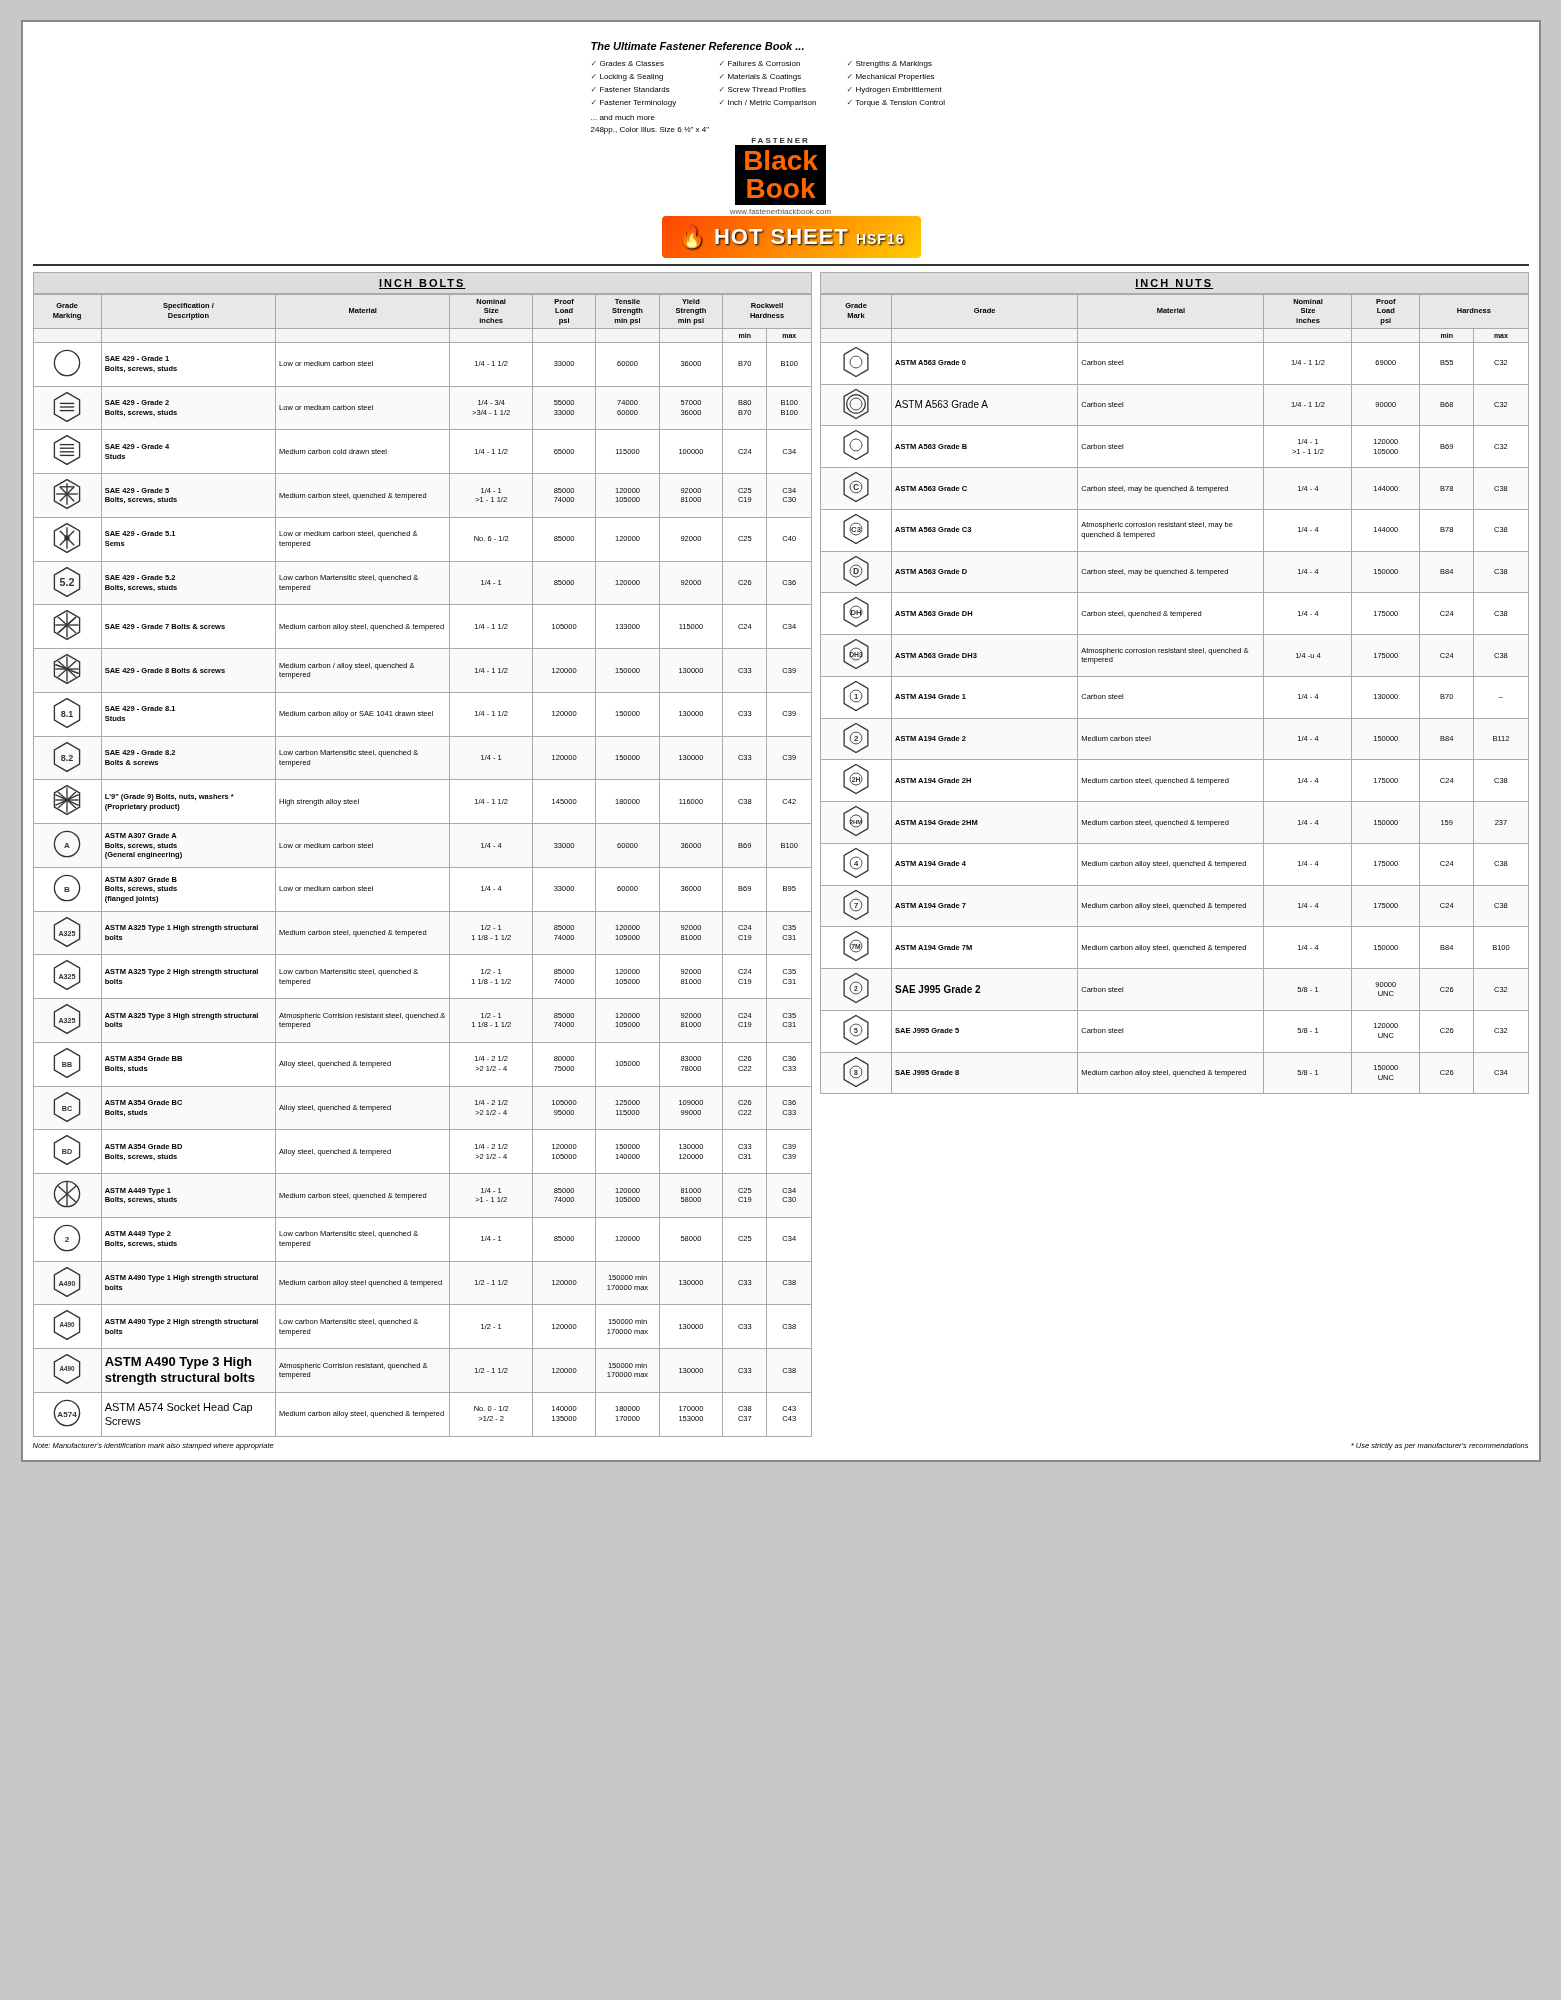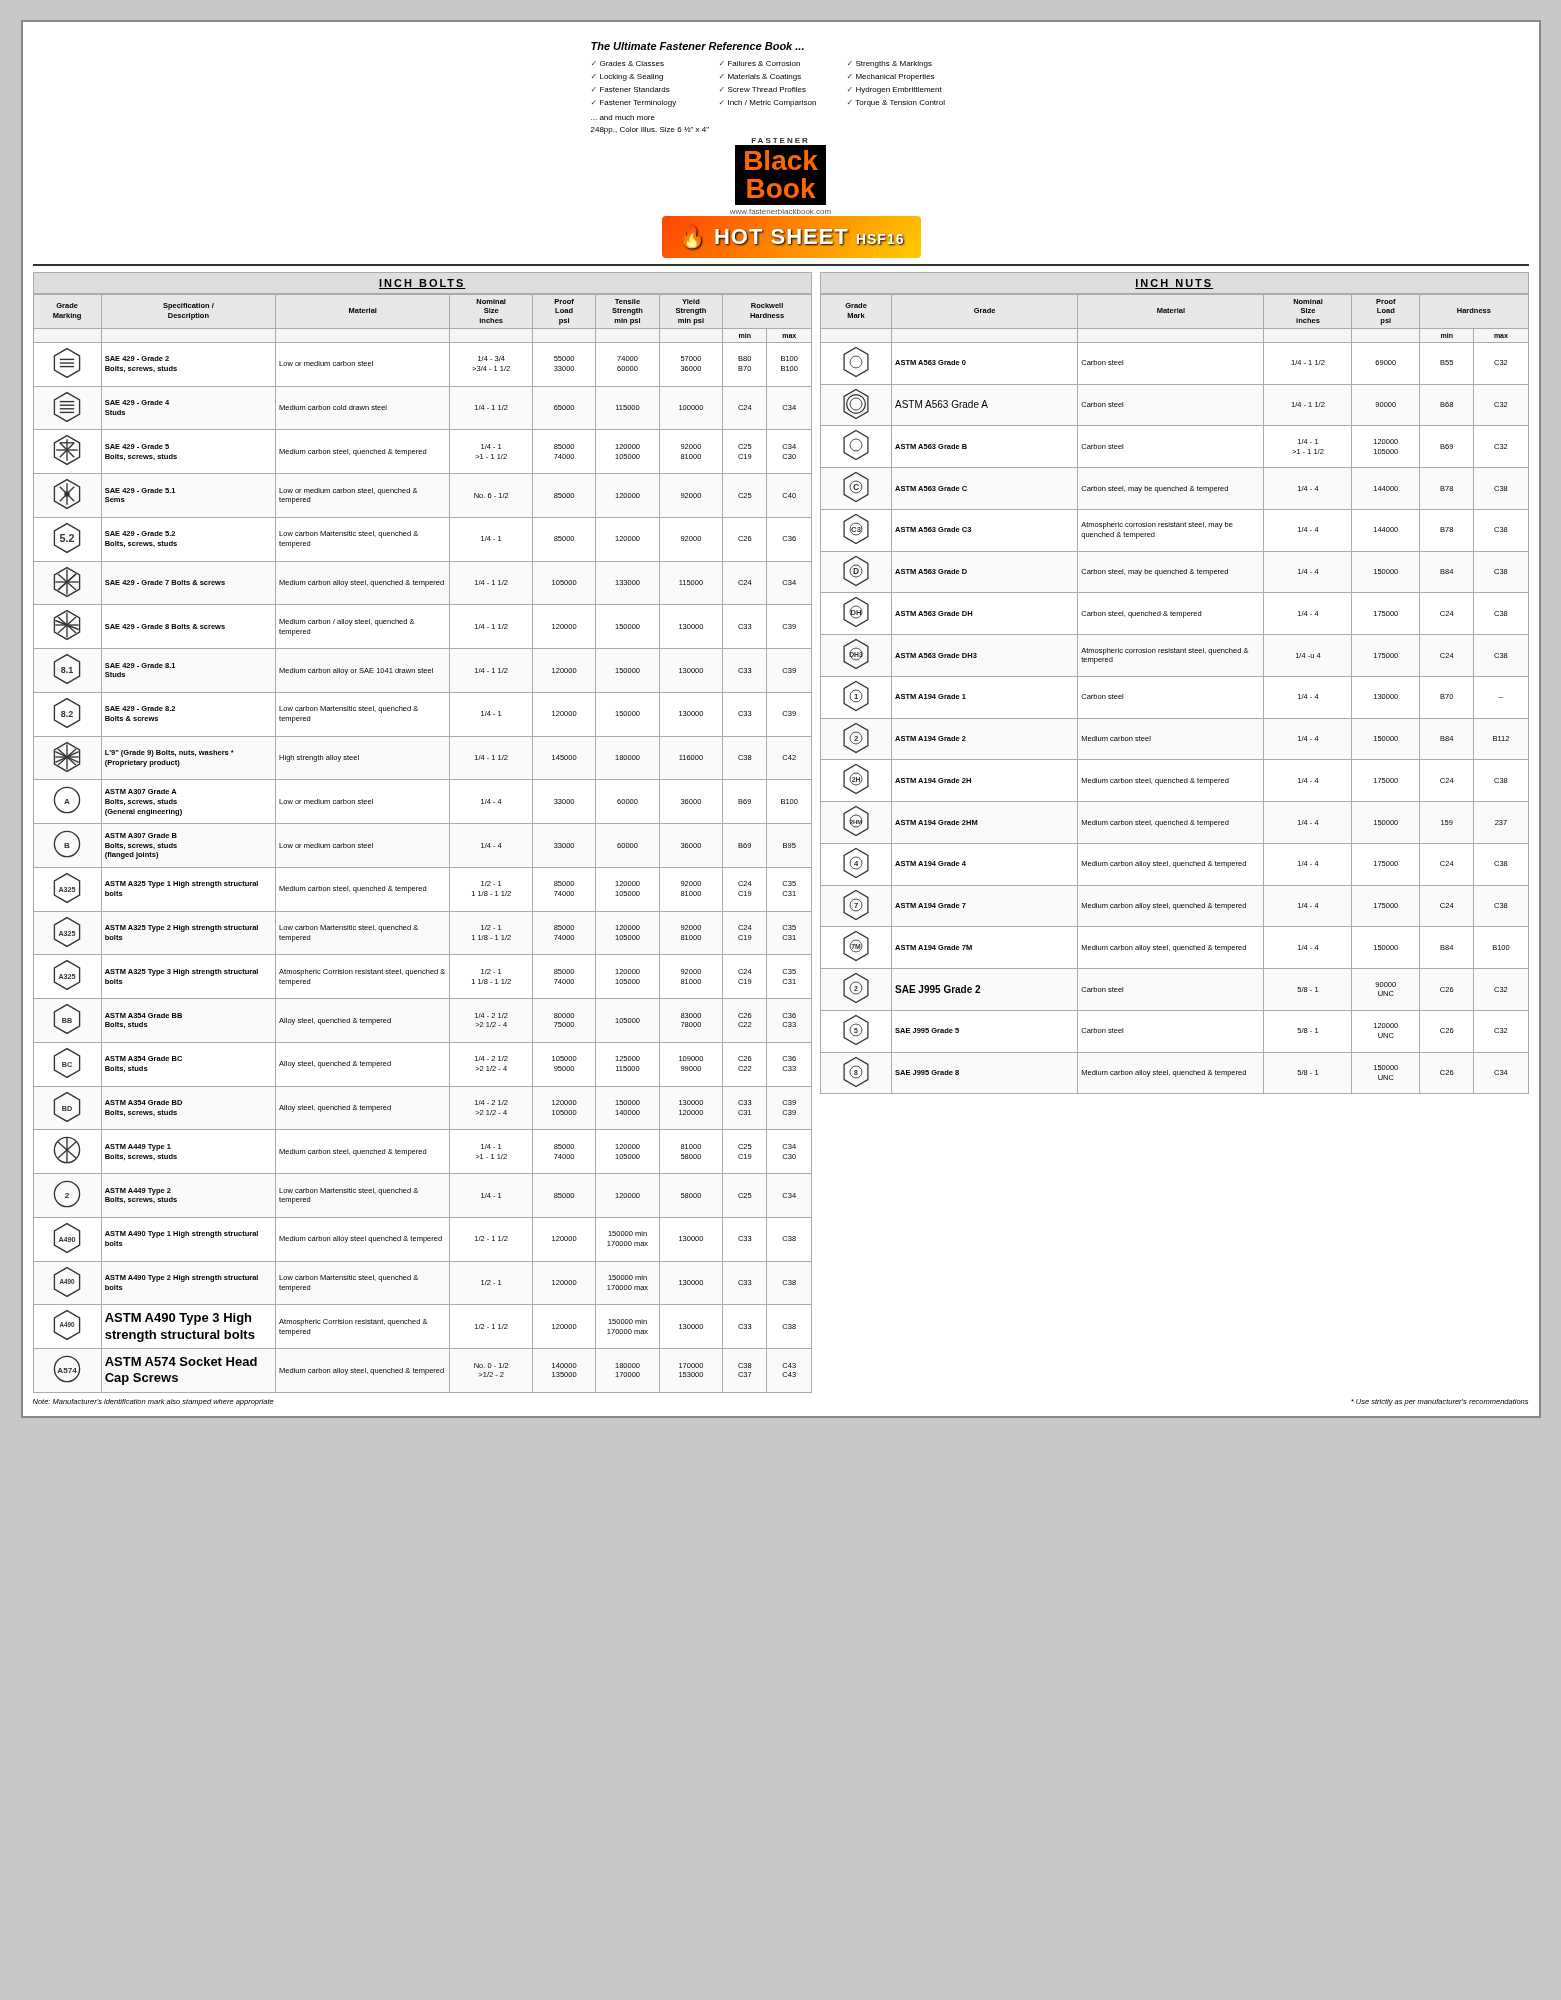--- a/index.html
+++ b/index.html
@@ -226,20 +226,34 @@
             <th></th>
             <th></th>
             <th></th>
             <th></th>
             <th class="col-rock-min">min</th>
             <th class="col-rock-max">max</th>
           </tr>
         </thead>
         <tbody id="bolts-tbody">
 
+        <tr>
+    <td class="col-grade"><svg viewBox="0 0 40 40" width="36" height="36" style="display:inline-block">
+                  <circle cx="20" cy="20" r="14" fill="none" stroke="#333" stroke-width="1.5"></circle>
+                </svg></td>
+    <td class="col-spec" style="white-space:pre-line;font-weight:bold;font-size:7.5px">SAE 429 - Grade 1
+Bolts, screws, studs</td>
+    <td class="col-material" style="white-space:pre-line">Low or medium carbon steel</td>
+    <td class="col-nominal" style="white-space:pre-line">1/4 - 1 1/2</td>
+    <td class="col-proof" style="white-space:pre-line">33000</td>
+    <td class="col-tensile" style="white-space:pre-line">60000</td>
+    <td class="col-yield" style="white-space:pre-line">36000</td>
+    <td class="col-rock-min" style="white-space:pre-line">B70</td>
+    <td class="col-rock-max" style="white-space:pre-line">B100</td>
+  </tr>
             <tr>
     <td class="col-grade"><svg viewBox="0 0 40 40" width="36" height="36" style="display:inline-block">
                   <polygon points="20,4 34,12 34,28 20,36 6,28 6,12" fill="none" stroke="#333" stroke-width="1.5"></polygon>
                   <line x1="12" y1="16" x2="28" y2="16" stroke="#333" stroke-width="1.5"></line>
                   <line x1="12" y1="20" x2="28" y2="20" stroke="#333" stroke-width="1.5"></line>
                   <line x1="12" y1="24" x2="28" y2="24" stroke="#333" stroke-width="1.5"></line>
                 </svg></td>
     <td class="col-spec" style="white-space:pre-line;font-weight:bold;font-size:7.5px">SAE 429 - Grade 2
 Bolts, screws, studs</td>
     <td class="col-material" style="white-space:pre-line">Low or medium carbon steel</td>
@@ -652,21 +666,21 @@
 170000 max</td>
     <td class="col-yield" style="white-space:pre-line">130000</td>
     <td class="col-rock-min" style="white-space:pre-line">C33</td>
     <td class="col-rock-max" style="white-space:pre-line">C38</td>
   </tr>
             <tr>
     <td class="col-grade"><svg viewBox="0 0 40 40" width="36" height="36" style="display:inline-block">
                   <circle cx="20" cy="20" r="14" fill="none" stroke="#333" stroke-width="1.5"></circle>
                   <text x="20" y="24" text-anchor="middle" font-size="9" font-weight="bold" fill="#333">A574</text>
                 </svg></td>
-    <td class="col-spec" style="white-space:pre-line;font-weight:bold;font-size:13px">ASTM A574 Socket Head Cap Screws</td>
+    <td class="col-spec" style="white-space:pre-line;font-weight:normal;font-size:11px">ASTM A574 Socket Head Cap Screws</td>
     <td class="col-material" style="white-space:pre-line">Medium carbon alloy steel, quenched &amp; tempered</td>
     <td class="col-nominal" style="white-space:pre-line">No. 0 - 1/2
 &gt;1/2 - 2</td>
     <td class="col-proof" style="white-space:pre-line">140000
 135000</td>
     <td class="col-tensile" style="white-space:pre-line">180000
 170000</td>
     <td class="col-yield" style="white-space:pre-line">170000
 153000</td>
     <td class="col-rock-min" style="white-space:pre-line">C38

